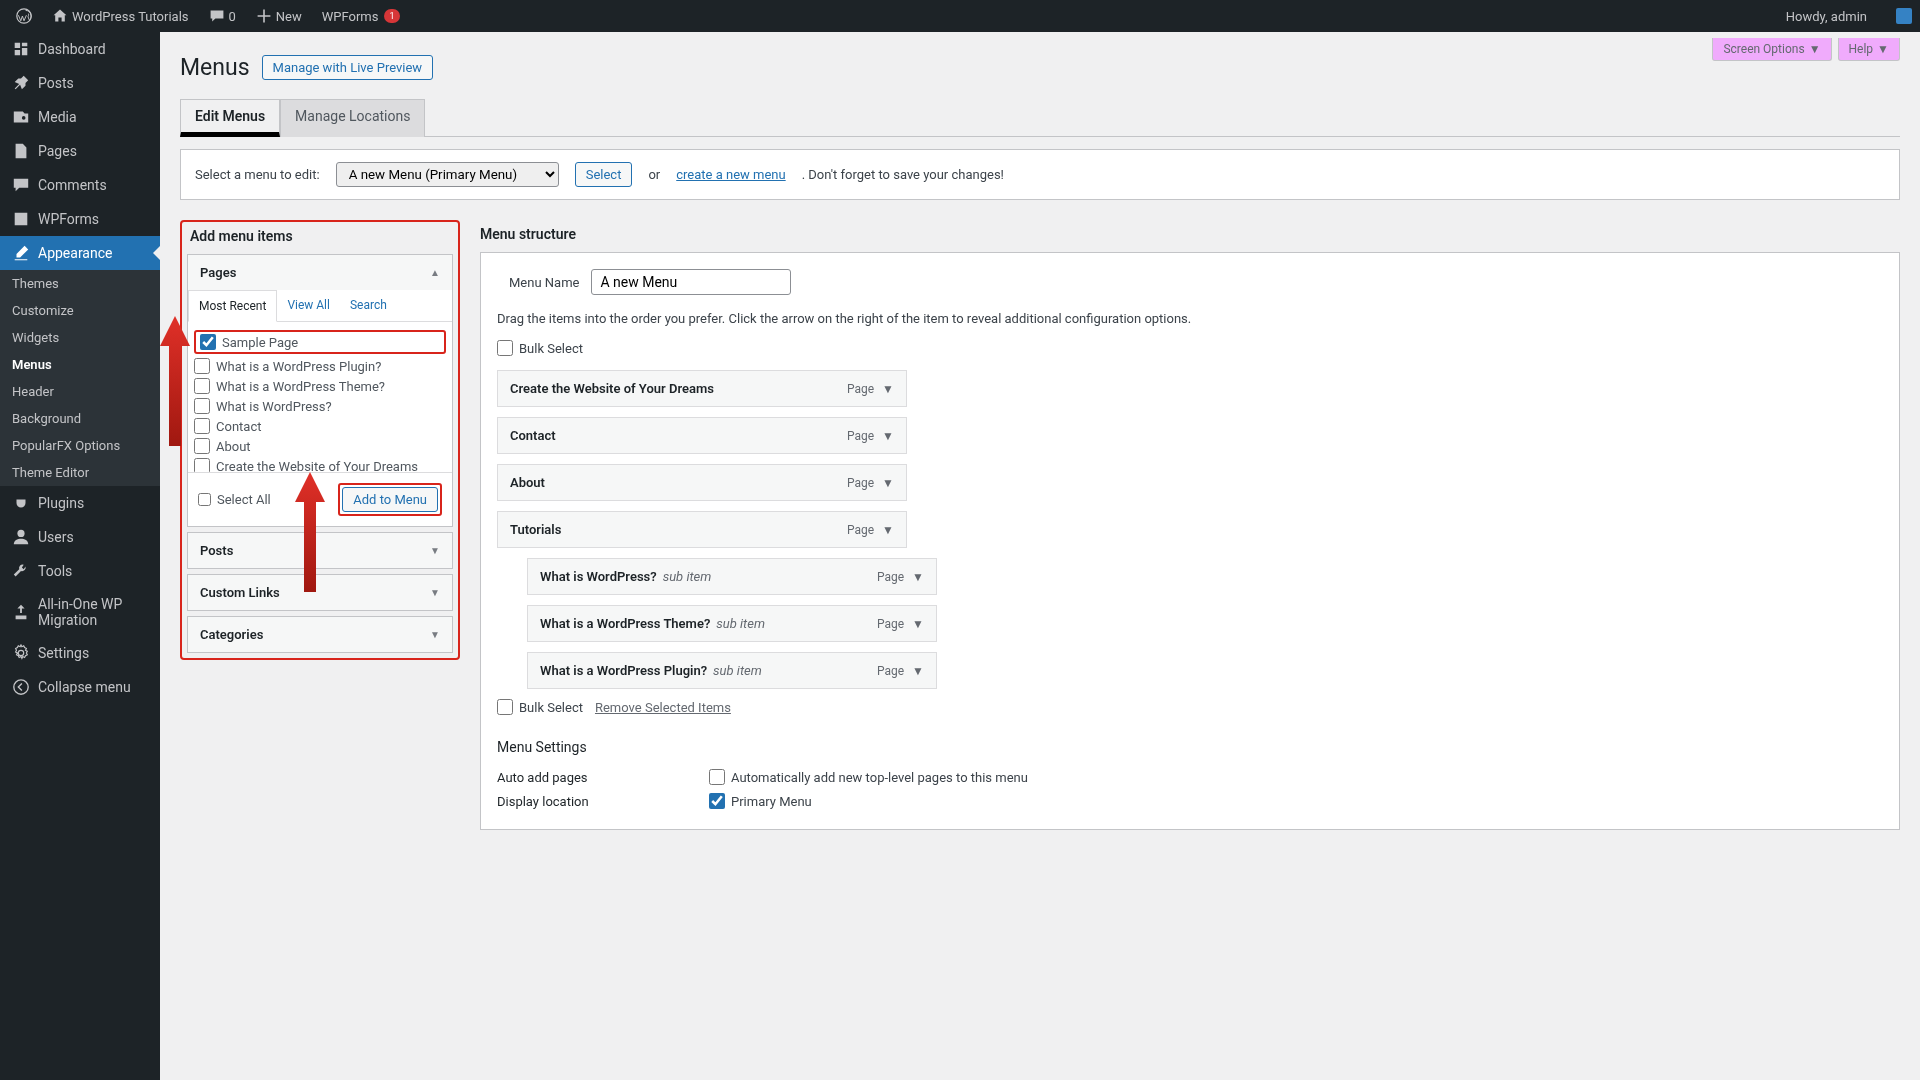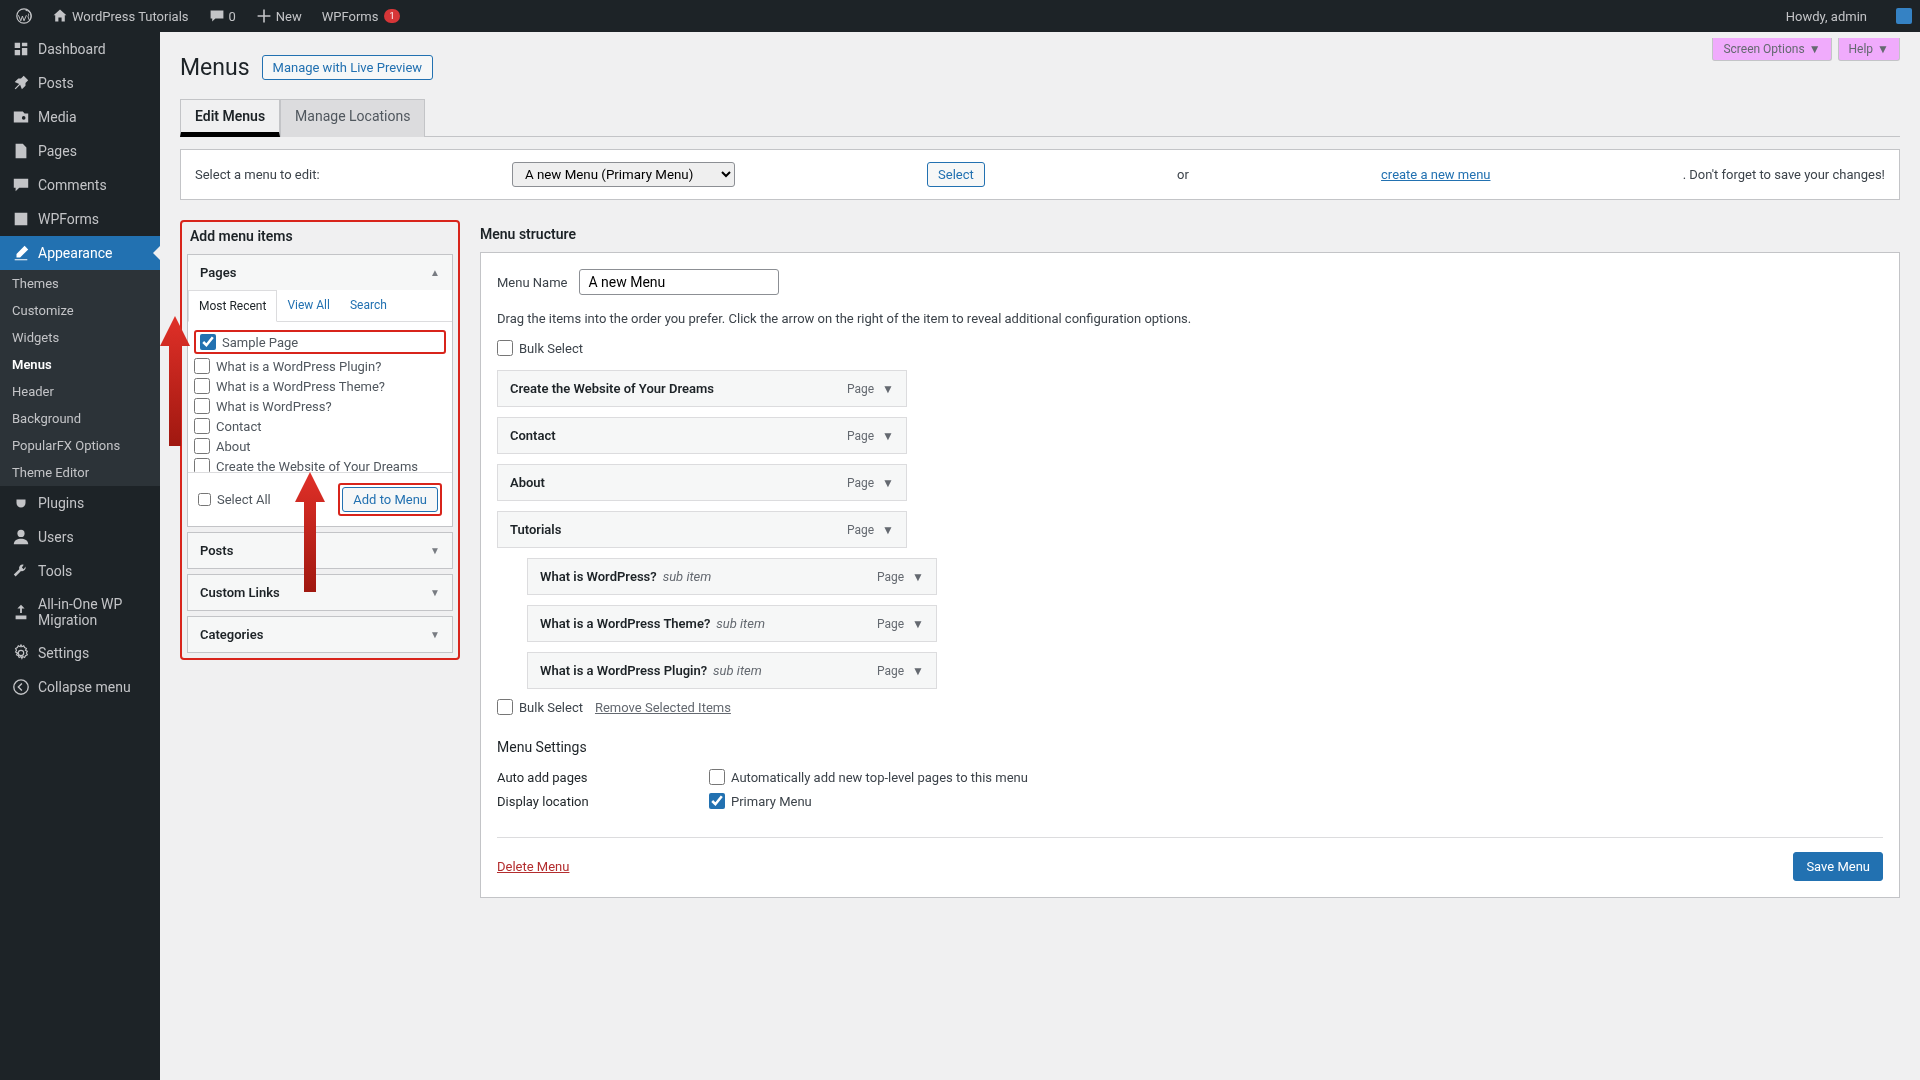--- a/index.html
+++ b/index.html
@@ -22,21 +22,21 @@
 .content { margin-left:160px; padding:10px 20px 40px; }
 .page-header-row { display:flex; align-items:center; gap:12px; margin:12px 0 18px; }
 .page-title { font-size:23px; font-weight:400; color:#1d2327; }
 .btn { border:1px solid #2271b1; color:#2271b1; background:#f6f7f7; padding:4px 10px; border-radius:3px; cursor:pointer; font-size:13px; }
 .btn-primary { background:#2271b1; color:#fff; border-color:#2271b1; padding:6px 12px; }
 .top-right-btns { position:absolute; top:38px; right:20px; display:flex; gap:6px; }
 .screen-btn { border:1px solid #c3c4c7; background:#f0abfc; padding:4px 10px; border-radius:0 0 3px 3px; border-top:none; cursor:pointer; font-size:12px; color:#646970; display:flex; align-items:center; gap:4px; }
 .tabs { border-bottom:1px solid #c3c4c7; margin-bottom:12px; display:flex; }
 .tabs .tab { padding:8px 14px; border:1px solid #c3c4c7; background:#dcdcde; border-bottom:none; margin-bottom:-1px; cursor:pointer; font-size:14px; color:#50575e; }
 .tabs .tab.active { background:#f0f0f1; border-bottom:5px solid #000000; color:#1d2327; font-weight:600; }
-.select-row { background:#fff; border:1px solid #c3c4c7; padding:12px 14px; display:flex; align-items:center; gap:16px; font-size:13px; margin-bottom:20px;justify-content:space-between; }
+.select-row { background:#fff; border:1px solid #c3c4c7; padding:12px 14px; display:flex; align-items:center; gap:16px; font-size:13px; margin-bottom:20px; }
 .select-row select { padding:3px 24px 3px 8px; border:1px solid #8c8f94; border-radius:3px; }
 .select-row a { color:#2271b1; text-decoration:underline; }
 .columns { display:flex; gap:20px; align-items:flex-start; }
 .col-left { width:280px; border:2px solid #d8241b; border-radius:4px; padding:0; }
 .col-right { flex:1; }
 .section-heading { font-size:14px; font-weight:600; color:#1d2327; padding:6px 8px 10px; }
 .accordion { border:1px solid #c3c4c7; margin:0 5px 5px 5px; background:#fff; }
 .acc-head { padding:10px 12px; background:#f6f7f7; display:flex; justify-content:space-between; align-items:center; cursor:pointer; font-weight:600; color:#1d2327; }
 .acc-head .caret { font-size:10px; color:#787c82; }
 .acc-body { padding:0; }
@@ -48,21 +48,21 @@
 .page-list::-webkit-scrollbar { width:12px; }
 .page-list::-webkit-scrollbar-thumb { background:#c3c4c7; }
 .page-list::-webkit-scrollbar-track { background:#f0f0f1; }
 .pg-item { display:flex; align-items:center; gap:6px; padding:2px 0; font-size:13px; color:#50575e; }
 .pg-item input[type=checkbox]{ width:16px; height:16px; accent-color:#2271b1; }
 .pg-item.hl { border:2px solid #d8241b; border-radius:3px; padding:2px 4px; margin:2px 0; }
 .add-row { display:flex; align-items:center; justify-content:space-between; padding:10px 10px; border-top:1px solid #dcdcde; }
 .add-row .sel-all { display:flex; align-items:center; gap:6px; color:#50575e; }
 .add-btn-wrap { border:2px solid #d8241b; border-radius:3px; padding:2px; }
 .panel { background:#fff; border:1px solid #c3c4c7; padding:16px; }
-.mn-row { display:flex; align-items:center; gap:12px; margin-bottom:16px; }
+.mn-row { display:flex; align-items:center; gap:12px; margin-bottom:16px;margin-left:12px; }
 .mn-row label { font-size:13px; }
 .mn-row input[type=text] { padding:4px 8px; border:1px solid #8c8f94; border-radius:3px; width:200px; font-size:14px; }
 .hint { font-size:13px; color:#3c434a; margin-bottom:14px; }
 .bulk-row { display:flex; align-items:center; gap:12px; margin-bottom:14px; font-size:13px; }
 .bulk-row input[type=checkbox]{ width:16px; height:16px; }
 .menu-item-handle { border:1px solid #dcdcde; background:#f6f7f7; width:410px; padding:10px 12px; display:flex; align-items:center; margin-bottom:10px; cursor:move; font-size:13px; }
 .menu-item-handle .mih-title { font-weight:600; color:#1d2327; }
 .menu-item-handle .mih-sub { color:#646970; font-style:italic; margin-left:6px; }
 .menu-item-handle .mih-right { margin-left:auto; display:flex; align-items:center; gap:8px; color:#646970; font-size:12px; }
 .menu-item-handle.sub { margin-left:30px; }
@@ -399,24 +399,20 @@
               <span>Automatically add new top-level pages to this menu</span>
             </label>
         </div>
         <div class="set-row">
           <span class="lbl">Display location</span>
           <label style="display:flex;align-items:center;gap:6px">
               <input type="checkbox" checked="" style="">
               <span>Primary Menu</span>
             </label>
         </div>
-        <div class="footer-row">
-          <span class="delete">Delete Menu</span>
-          <button class="btn btn-primary">Save Menu</button>
-        </div>
       </div>
     </div>
   </div>
 </div>
 
 <svg class="arrow" style="left:155px; top:316px;" width="40" height="130">
   <defs>
       <linearGradient id="g1" x1="0" y1="0" x2="0" y2="1">
         <stop offset="0" stop-color="#e03028"></stop>
         <stop offset="1" stop-color="#a01810"></stop>

